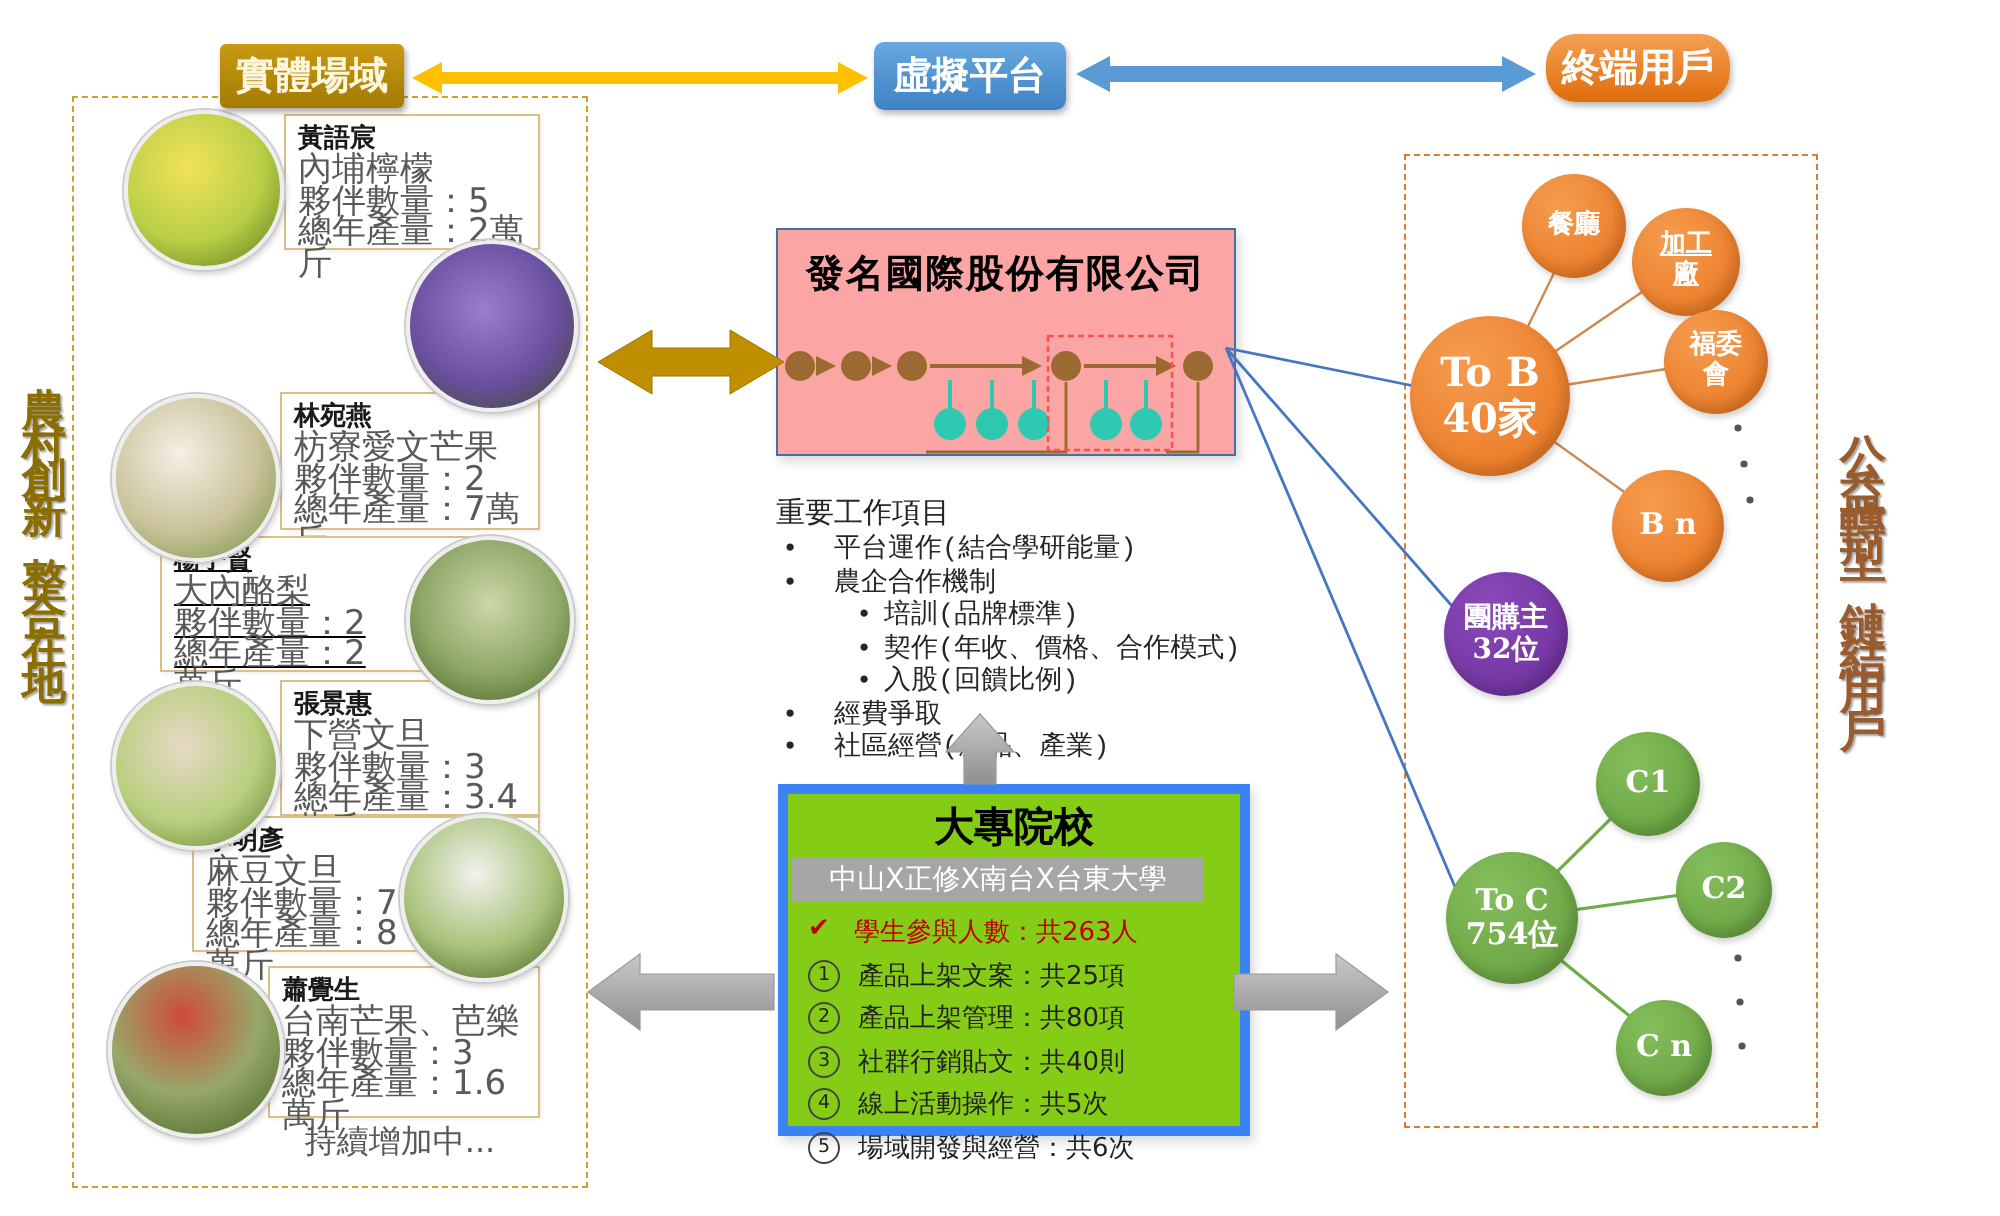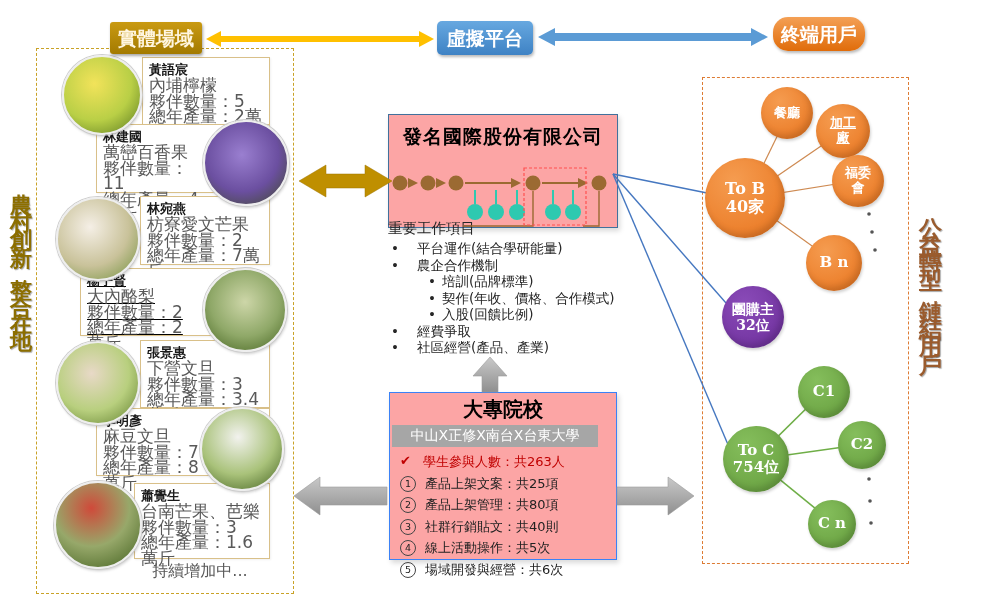--- a/index.html
+++ b/index.html
@@ -59,48 +59,48 @@
   .r6 { left:96px;  top:408px; width:172px; height:66px; }
   .r7 { left:134px; top:483px; width:134px; height:74px; }
   .footer-note { position:absolute; left:120px; top:561px; width:160px; text-align:center;
     font-size:16px; color:#595959; z-index:2; }
   
   .company-box { position:absolute; left:388px; top:114px; width:228px; height:112px;
     border:1.6px solid #41719C; background:#fca5a5; z-index:2; box-shadow:2px 3px 5px rgba(0,0,0,.15); }
   .company-title { margin-top:9px; text-align:center; font-weight:bold; font-size:19px;
     letter-spacing:1px; color:#000; }
   
-  .work { position:absolute; left:388px; top:219px; width:250px; z-index:2; }
+  .work { position:absolute; left:388px; top:247px; width:250px; z-index:2;font-family:Liberation Mono, monospace; }
   .work-title { font-size:14.5px; color:#262626; margin-bottom:2px; }
   .wi { display:flex; font-size:13.5px; color:#262626; line-height:16.5px; }
   .wi .b { width:26px; padding-left:3px; flex:none; }
   .wi.sub { padding-left:37px; }
   .wi.sub .b { width:14px; }
   
   .uni-box { position:absolute; left:389px; top:392px; width:226px; height:166px;
-    border:1px solid #3b82f6; background:#fca5a5; z-index:2; box-shadow:2px 3px 5px rgba(0,0,0,.15); }
+    border:5px solid #3b82f6; background:#84cc16; z-index:2; box-shadow:2px 3px 5px rgba(0,0,0,.15); }
   .uni-title { text-align:center; font-weight:bold; font-size:20px; color:#000; margin-top:3px; }
   .uni-banner { background:#A6A6A6; color:#fff; font-size:14px; text-align:center;
     margin:2px 18px 0 2px; padding:2px 0; }
   .uni-list { padding:6px 4px 0 10px; }
   .uni-li { display:flex; font-size:13px; color:#222; margin-bottom:3.5px; align-items:flex-start; }
   .uni-num { flex:none; width:14px; height:14px; border:1px solid #444; border-radius:50%;
     font-size:9.5px; line-height:13px; text-align:center; margin:1px 9px 0 0; color:#222; }
   .uni-check { flex:none; width:15px; margin-right:8px; color:#C00000; font-weight:bold; }
   .uni-li.highlight .uni-text { color:#C00000; }
   
   .node { position:absolute; border-radius:50%; color:#fff; font-weight:bold; z-index:4;
     display:flex; align-items:center; justify-content:center; text-align:center;
     white-space:pre-line; line-height:1.15;
     font-family:"DejaVu Serif","Liberation Serif",serif;
     box-shadow:inset -3px -4px 6px rgba(0,0,0,.15), 1px 2px 3px rgba(0,0,0,.18); }
   .orange { background:radial-gradient(circle at 36% 28%, #F59C50, #E8731C); }
   .purple { background:radial-gradient(circle at 36% 28%, #8A4BB8, #6B2D99); }
   .green  { background:radial-gradient(circle at 36% 28%, #85BE5C, #649C3C); }
-  #node-tob     { left:705px; top:158px; width:80px; height:80px; font-size:16px; }
+  #node-tob     { left:705px; top:158px; width:80px; height:80px; font-size:20px; }
   #node-rest    { left:761px; top:87px;  width:52px; height:52px; font-size:13px; }
   #node-factory { left:816px; top:104px; width:54px; height:54px; font-size:13px;text-decoration:underline; }
   #node-welfare { left:832px; top:155px; width:52px; height:52px; font-size:13px; }
   #node-bn      { left:806px; top:235px; width:56px; height:56px; font-size:15px; }
   #node-group   { left:722px; top:286px; width:62px; height:62px; font-size:14px; }
   #node-c1      { left:798px; top:366px; width:52px; height:52px; font-size:15px; }
   #node-c2      { left:838px; top:421px; width:48px; height:48px; font-size:15px; }
   #node-toc     { left:723px; top:426px; width:66px; height:66px; font-size:15px; }
   #node-cn      { left:808px; top:500px; width:48px; height:48px; font-size:15px; }
   
@@ -118,28 +118,20 @@
   <div class="farmer-card r1">
     <div class="card-text">
       <div class="farmer-name">黃語宸</div>
       <div class="farmer-line">內埔檸檬</div>
       <div class="farmer-line">夥伴數量：5</div>
       <div class="farmer-line">總年產量：2萬斤</div>
     </div>
   </div>
 
   <div class="photo p2"></div>
-  <div class="farmer-card r2 photo-right">
-    <div class="card-text">
-      <div class="farmer-name">林建國</div>
-      <div class="farmer-line">萬巒百香果</div>
-      <div class="farmer-line">夥伴數量：11</div>
-      <div class="farmer-line">總年產量：4萬斤</div>
-    </div>
-  </div>
 
   <div class="photo p3"></div>
   <div class="farmer-card r3">
     <div class="card-text">
       <div class="farmer-name">林宛燕</div>
       <div class="farmer-line">枋寮愛文芒果</div>
       <div class="farmer-line">夥伴數量：2</div>
       <div class="farmer-line">總年產量：7萬斤</div>
     </div>
   </div>

